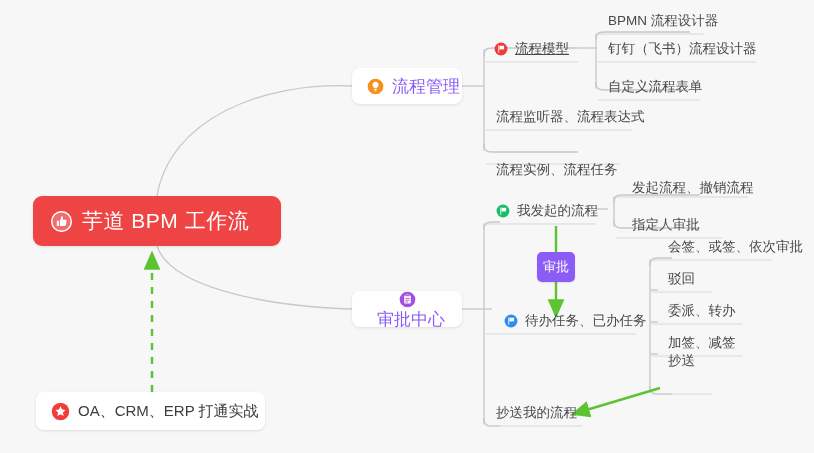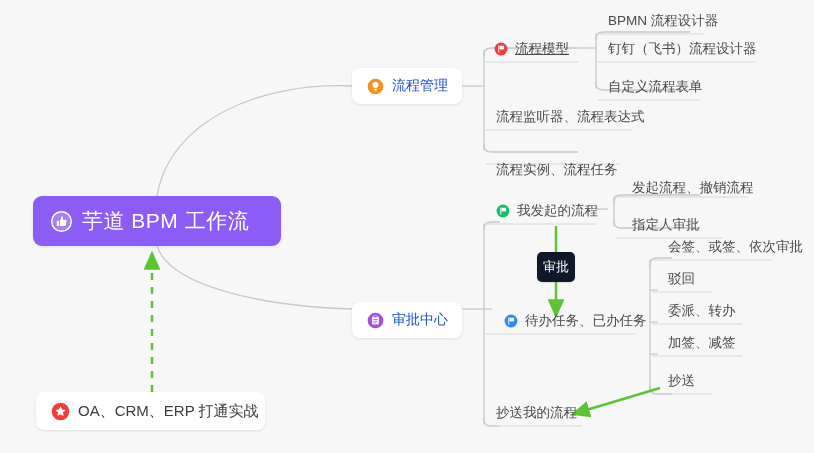--- a/index.html
+++ b/index.html
@@ -30,47 +30,47 @@
     display: flex;
     align-items: center;
     white-space: nowrap;
     box-sizing: border-box;
   }
 
   
   .root-node {
     left: 33px; top: 196px;
     width: 248px; height: 50px;
-    background: #8b5cf6;
+    background: #ef4444;
     border-radius: 9px;
     padding: 0 17px;
     box-shadow: 0 1px 3px rgba(0,0,0,0.10);
   }
   .root-node .label {
     color: #ffffff;
     font-size: 21px;
     letter-spacing: 0.5px;
     margin-left: 9px;
   }
 
   
   .card-node {
     background: #ffffff;
     border-radius: 8px;
     padding: 0 15px;
     box-shadow: 0 1px 3px rgba(0,0,0,0.10);
     height: 36px;
   }
   .card-node .label {
-    color: #1d4ed8;
-    font-size: 14px;
+    color: #8b5cf6;
+    font-size: 17px;
     margin-left: 8px;
   }
   #node-process-mgmt { left: 352px; top: 68px; width: 110px; }
-  #node-approval-center { left: 352px; top: 302px; width: 110px; }
+  #node-approval-center { left: 352px; top: 291px; width: 110px; flex-direction: column; }
   #node-integration {
     left: 36px; top: 392px; width: 229px; height: 38px;
   }
   #node-integration .label { font-size: 15px; color: #3c3c3c; text-align: center; }
 
   
   .text-node {
     height: 26px;
     padding: 0 6px 0 8px;
     color: #4a4a4a;
@@ -86,21 +86,21 @@
     align-items: center;
     justify-content: center;
     flex: none;
   }
   .icon svg { display: block; }
 
   
   #tag-approve {
     left: 537px; top: 252px;
     width: 38px; height: 30px;
-    background: #0f172a;
+    background: #8b5cf6;
     border-radius: 5px;
     justify-content: center;
     box-shadow: 0 1px 2px rgba(0,0,0,0.10);
   }
   #tag-approve .label {
     color: #ffffff;
     font-size: 13px;
   }
 </style>
 </head>
@@ -307,21 +307,21 @@
   </div>
   <div class="node text-node" style="left:660px; top:266px;">
     <span class="label">驳回</span>
   </div>
   <div class="node text-node" style="left:660px; top:298px;">
     <span class="label">委派、转办</span>
   </div>
   <div class="node text-node" style="left:660px; top:330px;">
     <span class="label">加签、减签</span>
   </div>
-  <div class="node text-node" style="left:660px; top:368px;">
+  <div class="node text-node" style="left:660px; top:348px;">
     <span class="label">抄送</span>
   </div>
 
   <div class="node text-node" style="left:488px; top:400px;">
     <span class="label">抄送我的流程</span>
   </div>
 
   <div class="node" id="tag-approve">
     <span class="label">审批</span>
   </div>

